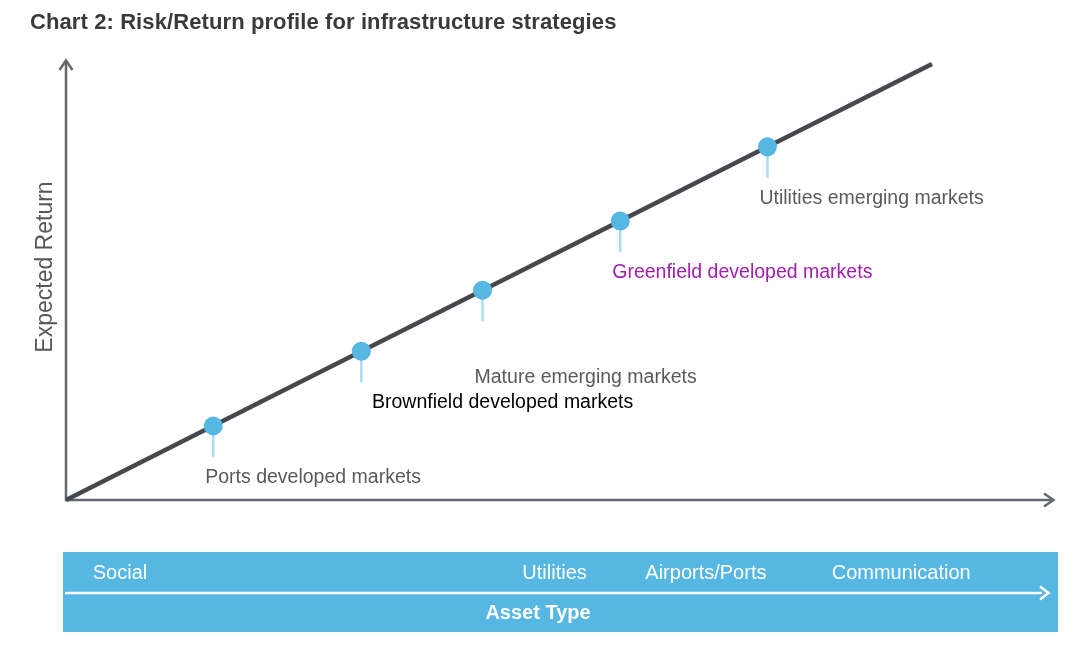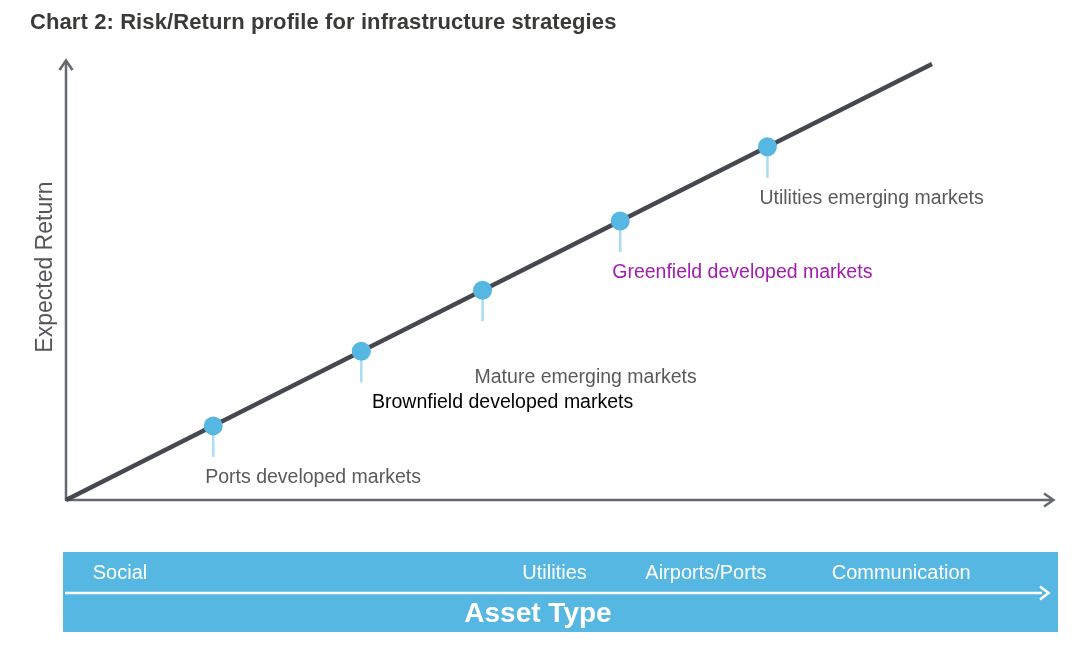--- a/index.html
+++ b/index.html
@@ -26,21 +26,21 @@
   .band-cat {
     position: absolute; top: 0; height: 41px; line-height: 41px;
     transform: translateX(-50%);
     color: #ffffff; font-size: 20px; white-space: nowrap;
   }
   .band-row2 {
     position: absolute; left: 0; top: 41px; width: 100%; height: 39px;
     line-height: 39px; text-align: center;
     padding-right: 45px; box-sizing: border-box;
   }
-  .band-axis-label { color: #ffffff; font-size: 28px; font-weight: bold; }
+  .band-axis-label { color: #ffffff; font-size: 20px; font-weight: bold; }
   #plot-svg { position: absolute; left: 0; top: 0; pointer-events: none; }
   .ylabel {
     position: absolute; left: -66px; top: 252px;
     width: 220px; height: 30px; line-height: 30px;
     text-align: center;
     transform: rotate(-90deg);
     font-size: 23px; white-space: nowrap;
   }
   .xlabel {
     position: absolute; left: 457px; top: 507px;

